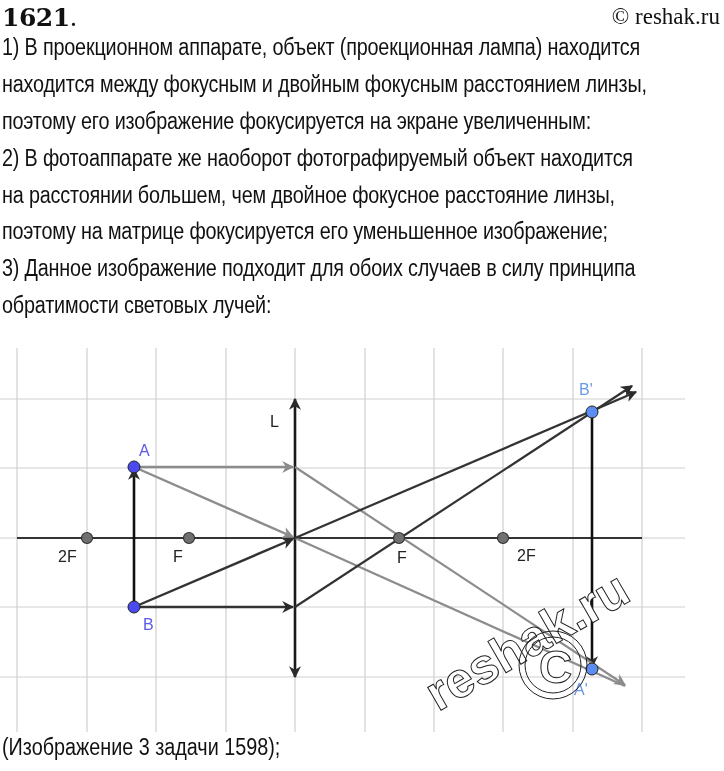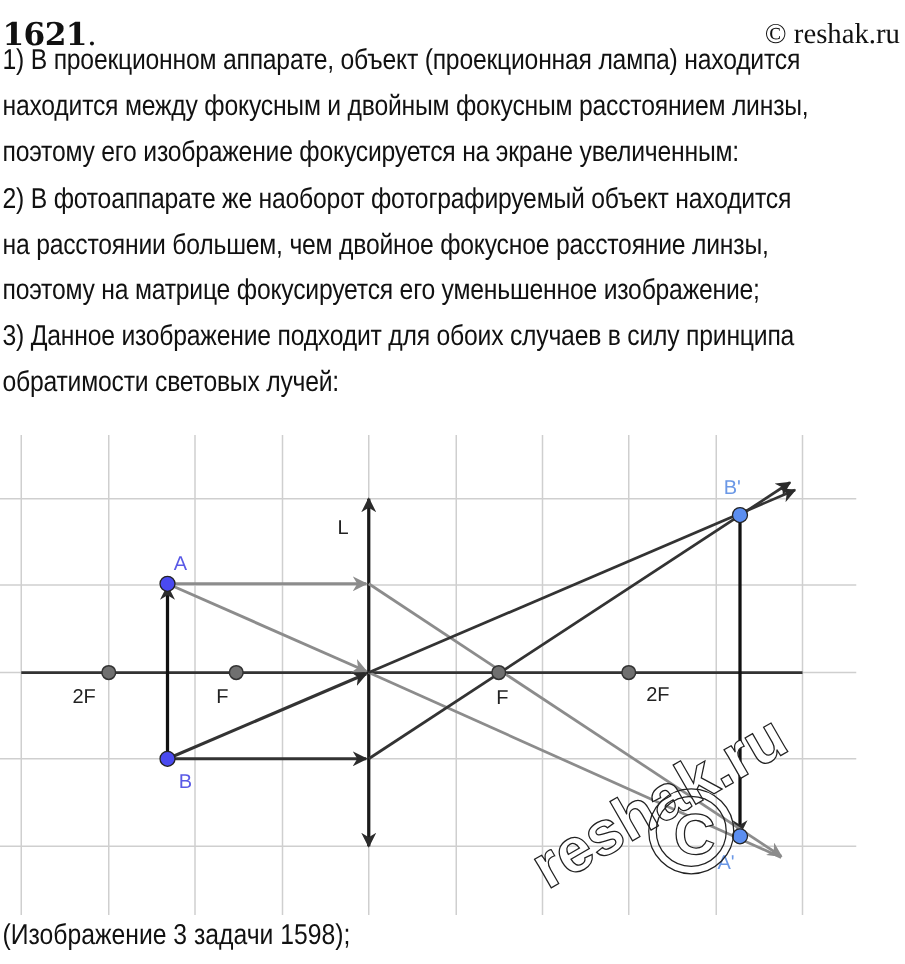--- a/index.html
+++ b/index.html
@@ -1,18 +1,18 @@
 <!DOCTYPE html>
 <html><head>
 <meta charset="utf-8">
 <style>
   html, body { margin:0; padding:0; background:#ffffff; }
   body { width:724px; height:771px; position:relative; overflow:hidden;
          font-family:"Liberation Serif", "DejaVu Serif", serif; color:#111; }
-  .header { position:absolute; left:0; top:16px; width:724px; height:28px; }
+  .header { position:absolute; left:0; top:6px; width:724px; height:28px; }
   .num { position:absolute; left:2px; top:-3px; font-size:25px; font-weight:bold; font-family:"DejaVu Serif", serif; letter-spacing:-0.5px;}
   .num .dot { font-weight:normal; }
   .copy { position:absolute; right:4px; top:-2px; font-size:23px; font-family:"Liberation Serif", serif; }
   .line { position:absolute; left:2px; font-size:23px; white-space:nowrap; font-family:"Liberation Sans Narrow","Liberation Sans", sans-serif; transform-origin:left top; letter-spacing:-0.2px;}
   .diagram { position:absolute; left:0; top:340px; width:724px; height:395px; }
   .caption { position:absolute; left:2px; top:734px; font-size:23px; font-family:"Liberation Sans", sans-serif; transform:scaleX(0.86); transform-origin:left top; }
   svg text { font-family:"Liberation Sans", "DejaVu Sans", sans-serif; }
 </style>
 </head>
 <body>

